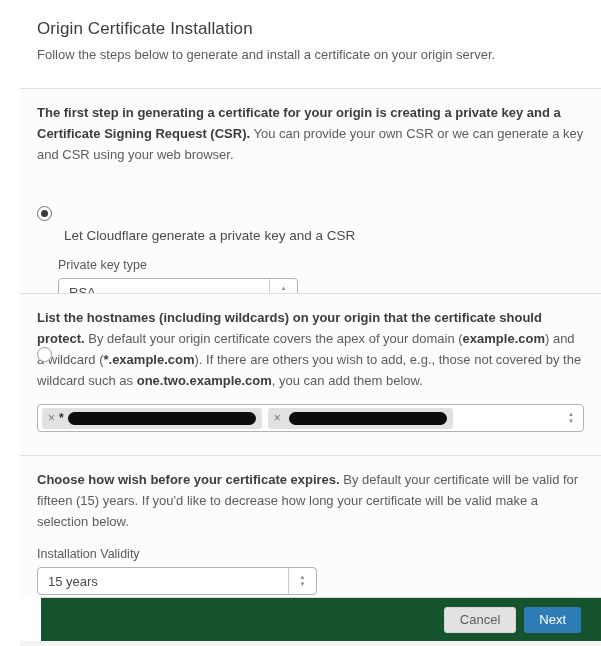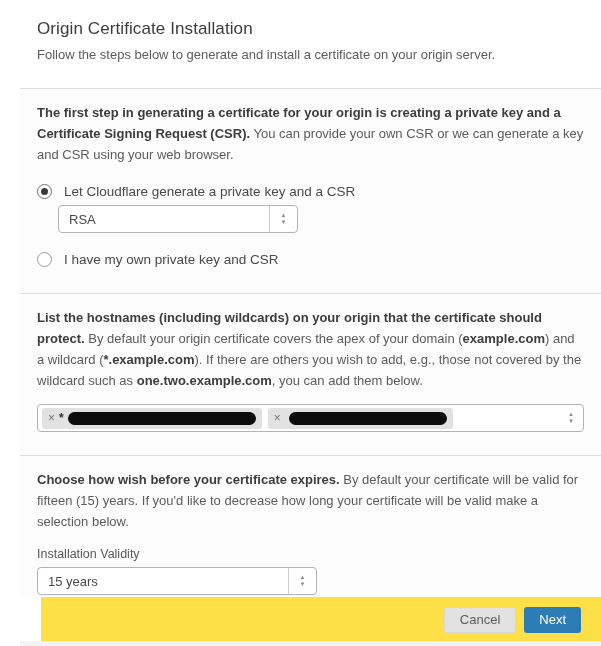--- a/index.html
+++ b/index.html
@@ -17,21 +17,21 @@
 
   .para{margin:0;padding-top:13px;font-size:13px;line-height:21px;color:#5c5c5c;}
   .para .b{font-weight:700;color:#3d3d3d;}
 
   .radio-row{display:flex;align-items:center;gap:12px;margin-top:19px;cursor:pointer;}
   .radio{width:13px;height:13px;border:1px solid #6f6f6f;border-radius:50%;background:#fff;
     position:relative;flex:none;box-sizing:content-box;}
   .radio.unchecked{border-color:#9a9a9a;}
   .radio.checked::after{content:'';position:absolute;left:3px;top:3px;right:3px;bottom:3px;
     background:#3a3a3a;border-radius:50%;}
-  .radio-label{font-size:13.5px;color:#4a4a4a;}
+  .radio-label{font-size:13.5px;color:#4a4a4a;margin-top:44px;}
 
   .indent{margin-left:21px;}
   .field-label{font-size:12.5px;color:#595959;margin-top:15px;}
   .select{margin-top:6px;height:28px;border:1px solid #b3b3b3;border-radius:4px;background:#fff;
     display:flex;align-items:center;box-sizing:border-box;cursor:pointer;}
   .select.key-type{width:240px;}
   .select.validity{width:280px;margin-top:6px;}
   .select-value{flex:1;padding-left:10px;font-size:13px;color:#4a4a4a;}
   .stepper{display:flex;flex-direction:column;align-items:center;justify-content:center;
     color:#8a8a8a;font-size:6px;line-height:5px;gap:2px;}
@@ -41,21 +41,21 @@
     display:flex;align-items:center;padding:0 4px;box-sizing:border-box;position:relative;cursor:text;}
   .tag{display:flex;align-items:center;background:#e2e2e2;border-radius:3px;height:21px;
     padding:0 6px;margin-right:6px;gap:4px;}
   .tag-x{color:#767676;font-size:12px;cursor:pointer;}
   .tag-prefix{color:#2f2f2f;font-size:12px;font-weight:600;}
   .redact{height:13px;background:#0c0c0c;border-radius:7px;}
   .redact.w1{width:188px;}
   .redact.w2{width:158px;}
   .tags-input .stepper.bare{position:absolute;right:9px;top:0;bottom:0;}
 
-  footer{height:44px;background:#fde047;border-top:1px solid #d8d8d8;display:flex;align-items:center;
+  footer{height:44px;background:#14532d;border-top:1px solid #d8d8d8;display:flex;align-items:center;
     justify-content:flex-end;padding:0 20px;gap:8px;box-sizing:border-box;margin-left:21px;}
   .btn{font-family:inherit;font-size:13px;border-radius:3px;height:26px;padding:0 15px;cursor:pointer;}
   .btn.cancel{background:#e2e2e2;color:#5c5c5c;border:1px solid #d6d6d6;}
   .btn.next{background:#2e7cb5;color:#fff;border:none;font-weight:400;}
   .bottom-strip{height:5px;background:#f3f3f3;}
 </style>
 </head>
 <body>
 
 <div class="dialog">
@@ -67,20 +67,21 @@
 
   <section class="sec sec-key">
     <p class="para"><span class="b">The first step in generating a certificate for your origin is creating a private key and a Certificate Signing Request (CSR).</span><span> You can provide your own CSR or we can generate a key and CSR using your web browser.</span></p>
 
     <div class="radio-row">
       <span class="radio checked"></span>
       <span class="radio-label">Let Cloudflare generate a private key and a CSR</span>
     </div>
 
     <div class="indent">
+      <div class="field-label">Private key type</div>
       <div class="select key-type">
         <span class="select-value">RSA</span>
         <span class="stepper">
           <span>▲</span>
           <span>▼</span>
         </span>
       </div>
     </div>
 
     <div class="radio-row">

